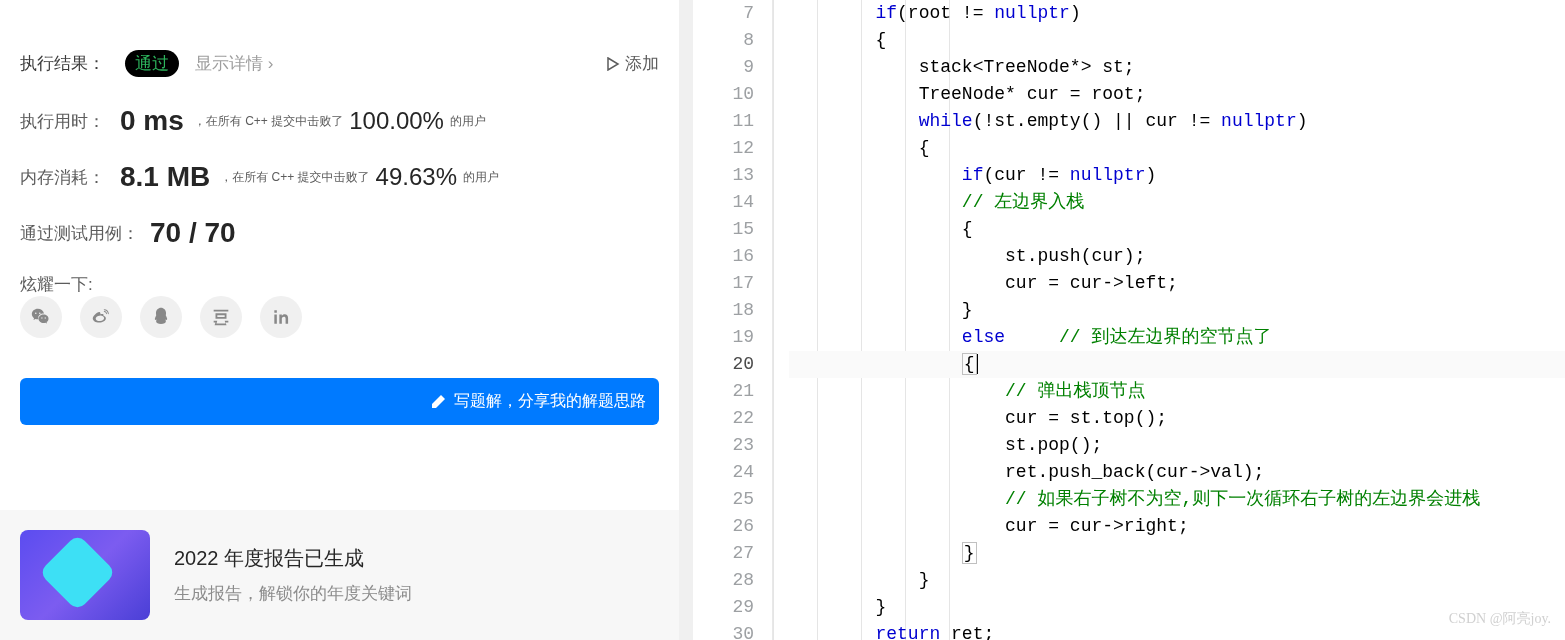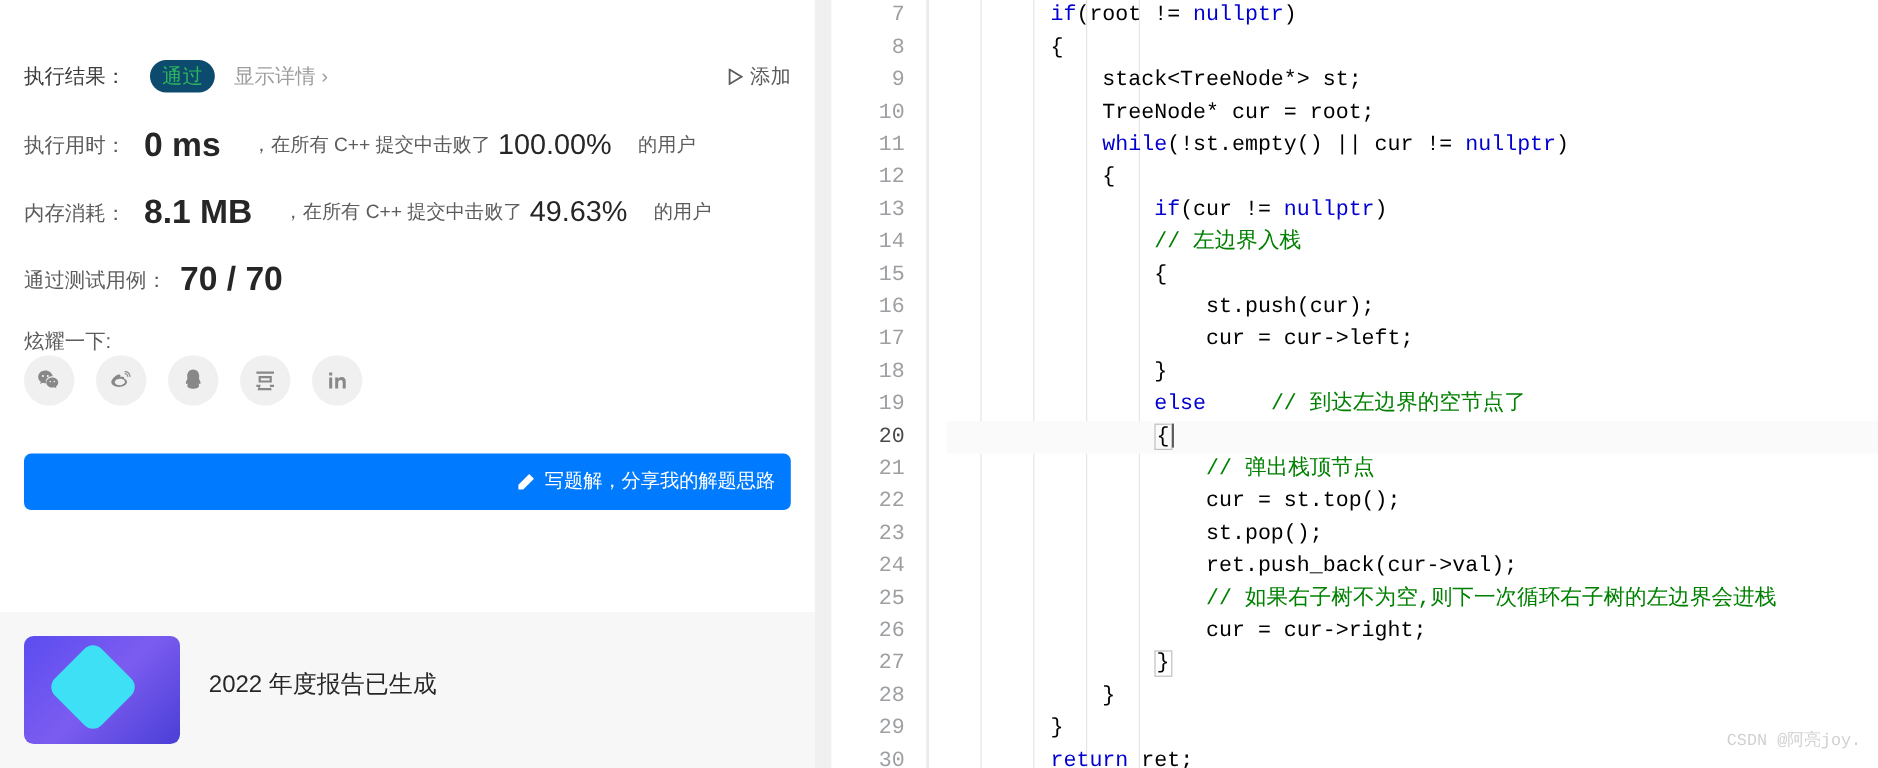--- a/index.html
+++ b/index.html
@@ -26,21 +26,21 @@
       margin-top: 30px;
     }
     .result-label {
       color: #3c3c3c;
       font-size: 17px;
       margin-right: 20px;
     }
     .status-pass {
       color: #2db55d;
       font-size: 17px;
-      background: #0c4a6e;
+      background: #000000;
       padding: 2px 10px;
       border-radius: 14px;
       margin-right: 16px;
     }
     .show-detail {
       color: #9e9e9e;
       font-size: 17px;
       cursor: pointer;
     }
     .add-note {
@@ -64,22 +64,21 @@
       width: 100px;
     }
     .stat-value {
       font-size: 28px;
       font-weight: 700;
       color: #262626;
       margin-right: 10px;
     }
     .stat-text {
       color: #5c5c5c;
-      font-size: 16px;
-      margin-left: 16px;
+      font-size: 12px;
     }
     .stat-percent {
       font-size: 24px;
       font-weight: 500;
       color: #262626;
       margin: 0 6px;
     }
     .share-label {
       color: #5c5c5c;
       font-size: 17px;
@@ -218,21 +217,21 @@
       height: 20px;
       background: #000;
       vertical-align: middle;
     }
     .watermark {
       position: absolute;
       bottom: 8px;
       right: 14px;
       color: #d0d0d0;
       font-size: 14px;
-      font-family: Liberation Mono, monospace;
+      font-family: Liberation Serif, serif;
     }
   </style>
 </head>
 <body>
 
 <div class="left-panel">
   <div class="result-header">
     <span class="result-label">执行结果：</span>
     <span class="status-pass">通过</span>
     <span class="show-detail">显示详情 ›</span>
@@ -298,20 +297,21 @@
     <svg width="16" height="16" viewBox="0 0 16 16">
         <path fill="#fff" d="M11 1l4 4-9 9H2v-4z"></path>
       </svg>
     <span>写题解，分享我的解题思路</span>
   </button>
 
   <div class="annual-report">
     <div class="report-img"></div>
     <div>
       <div class="report-title">2022 年度报告已生成</div>
+      <div class="report-subtitle">生成报告，解锁你的年度关键词</div>
     </div>
   </div>
 </div>
 
 <div class="right-panel">
   <div class="gutter" id="gutter">
       <div class="line-num">7</div>
       <div class="line-num">8</div>
       <div class="line-num">9</div>
       <div class="line-num">10</div>

